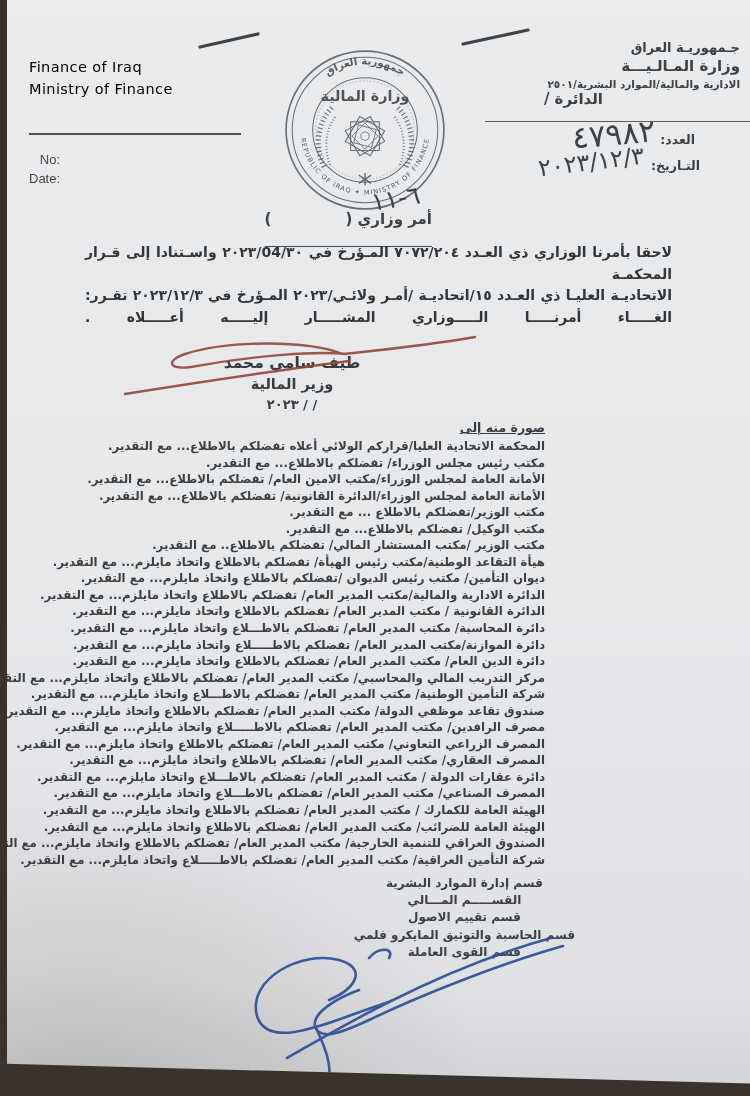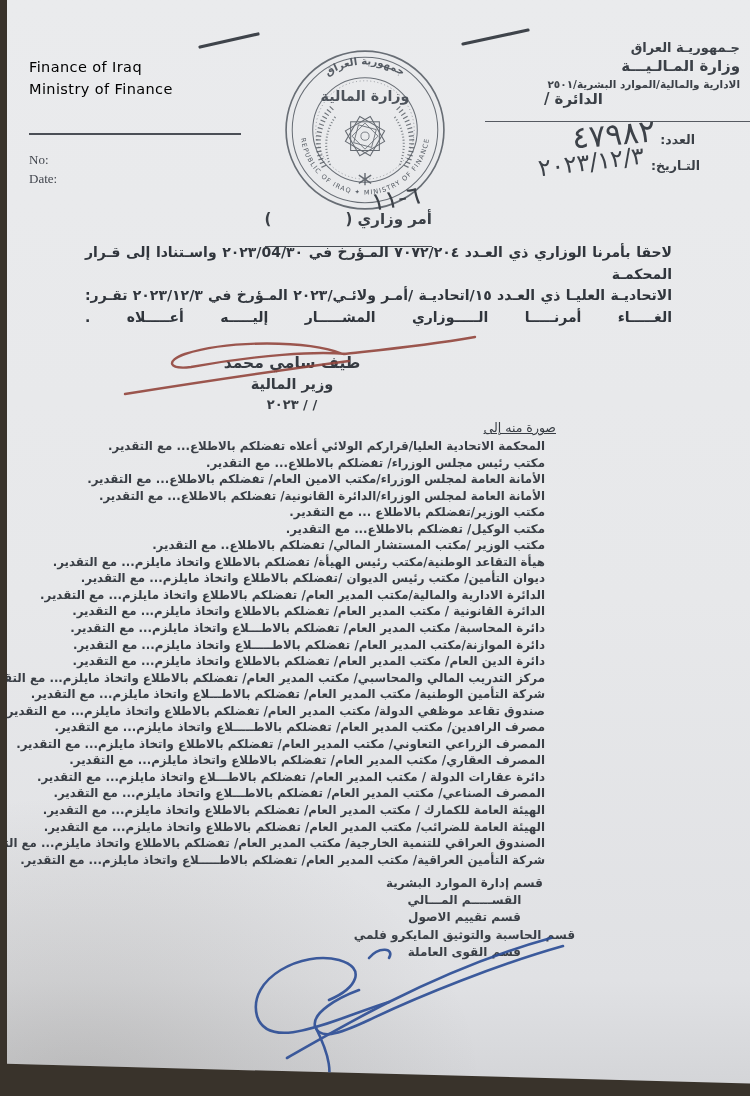--- a/index.html
+++ b/index.html
@@ -5,21 +5,21 @@
   html,body{margin:0;padding:0;}
   .scan{position:relative;width:750px;height:1096px;background:#39332b;overflow:hidden;
         font-family:"DejaVu Sans",sans-serif;}
   .paper{position:absolute;left:7px;top:-2px;right:0;bottom:6px;
          background:
            radial-gradient(120% 60% at 10% 100%, rgba(60,55,45,.18) 0%, rgba(60,55,45,0) 45%),
            linear-gradient(180deg,#eaebed 0%,#e7e8ea 55%,#e0e1e4 90%,#d3d4d7 100%);
          clip-path:polygon(0 0,100% 0,100% 99.4%,0 97.6%);
          box-shadow:-5px 5px 10px rgba(0,0,0,.5);}
   .abs{position:absolute;}
-  .en{font-family:Liberation Serif, serif;color:#41454d;}
+  .en{font-family:Liberation Sans, sans-serif;color:#41454d;text-align:right;}
   .ar{direction:rtl;color:#3b4047;}
   .hdr-en{left:22px;top:58px;font-size:14.5px;line-height:22px;letter-spacing:.4px;}
   .hr1{left:22px;top:135px;width:212px;height:2px;background:#4b4f56;}
   .nodate{left:22px;top:152px;font-size:13px;line-height:19px;}
   .hdr-ar{right:10px;top:42px;text-align:right;margin-left:43px;}
   .hdr-ar .l1{font-size:13px;font-weight:bold;letter-spacing:1px;}
   .hdr-ar .l2{font-size:15px;font-weight:bold;letter-spacing:2px;margin-top:2px;}
   .hdr-ar .l3{font-size:10.5px;font-weight:bold;margin-top:3px;}
   .dept-label{right:147px;top:92px;font-size:15px;font-weight:bold;}
   .hr2{left:478px;top:123px;width:266px;height:1.4px;background:#565a61;}
@@ -32,21 +32,21 @@
   .order{right:318px;top:212px;font-size:15px;font-weight:bold;direction:rtl;
          border-bottom:1.6px solid #474c53;padding-bottom:18px;color:#3b4047;}
   .order .gap{display:inline-block;width:74px;}
   .hand-order{right:330px;top:186px;font-size:25px;transform:rotate(-9deg);letter-spacing:1px;}
   .body-text{left:78px;right:78px;top:244px;font-size:14px;font-weight:bold;color:#30353c;}
   .body-text .bl{direction:rtl;text-align:justify;text-align-last:justify;line-height:21.5px;}
   .sig{left:210px;top:356px;width:150px;text-align:center;color:#363b42;}
   .sig .name{font-size:15.5px;font-weight:bold;}
   .sig .title{font-size:14.5px;font-weight:bold;margin-top:4px;}
   .sig .sdate{font-size:13px;font-weight:bold;margin-top:5px;direction:rtl;}
-  .cc-head{right:194px;top:422px;font-size:12.5px;font-weight:normal;text-decoration:underline;color:#373c43;}
+  .cc-head{right:205px;top:422px;font-size:12.5px;font-weight:bold;text-decoration:underline;color:#373c43;}
   .cc-list{right:205px;top:440px;margin:0;padding:0;list-style:none;direction:rtl;text-align:right;
            font-size:11.8px;font-weight:bold;color:#3a3f46;}
   .cc-list li{line-height:16.55px;white-space:nowrap;}
   .dept-list{right:175px;top:877px;margin:0;padding:0;list-style:none;direction:rtl;text-align:center;
            font-size:12px;font-weight:bold;color:#3a3f46;}
   .dept-list li{line-height:17.2px;white-space:nowrap;}
   .ink{position:absolute;inset:0;pointer-events:none;}
 </style>
 </head>
 <body>

